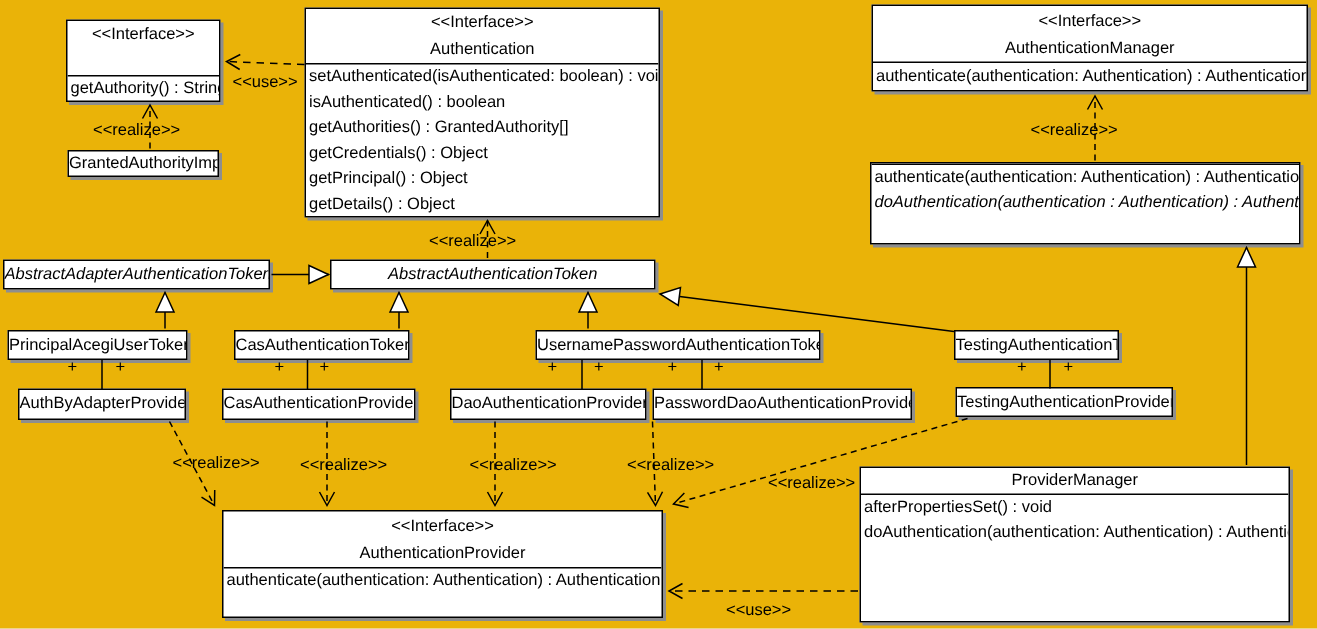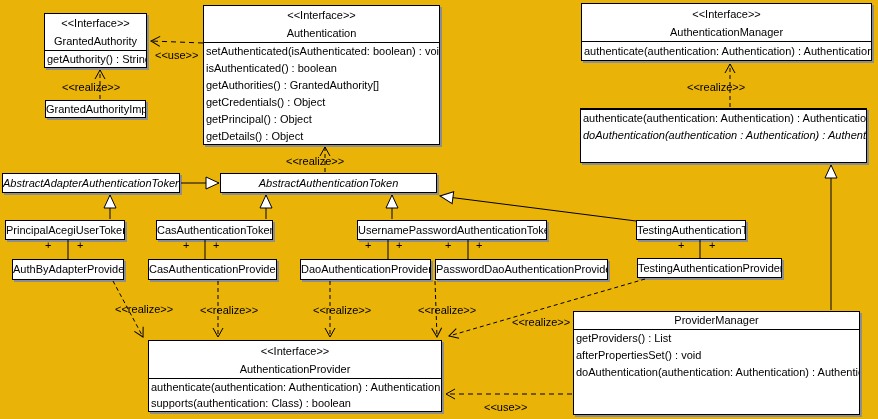--- a/index.html
+++ b/index.html
@@ -23,21 +23,20 @@
   svg.wires{position:absolute;left:0;top:0;pointer-events:none;}
 </style>
 </head>
 <body>
 
 <div id="canvas">
 
   <div class="box" style="left:44px;top:13px;width:103px;height:55px">
     <div class="hdr" style="height:36px">
       <div class="stereo" style="line-height:19px">&lt;&lt;Interface&gt;&gt;</div>
-      <div class="cname" style="line-height:17px">GrantedAuthority</div>
     </div>
     <div class="methods">
       <div class="m" style="line-height:16px">getAuthority() : String</div>
     </div>
   </div>
 
   <div class="box" style="left:45px;top:100px;width:101px;height:18px">
     <div class="title" style="line-height:16px">GrantedAuthorityImpl</div>
   </div>
 
@@ -117,28 +116,26 @@
     <div class="title" style="line-height:18px">TestingAuthenticationProvider</div>
   </div>
 
   <div class="box" style="left:148px;top:340px;width:294px;height:72px">
     <div class="hdr" style="height:37px">
       <div class="stereo" style="line-height:20px">&lt;&lt;Interface&gt;&gt;</div>
       <div class="cname" style="line-height:17px">AuthenticationProvider</div>
     </div>
     <div class="methods">
       <div class="m" style="line-height:16px">authenticate(authentication: Authentication) : Authentication</div>
-      <div class="m" style="line-height:16px">supports(authentication: Class) : boolean</div>
     </div>
   </div>
 
   <div class="box" style="left:573px;top:311px;width:287px;height:104px">
     <div class="title" style="line-height:17px">ProviderManager</div>
     <div class="methods">
-      <div class="m" style="line-height:17px">getProviders() : List</div>
       <div class="m" style="line-height:17px">afterPropertiesSet() : void</div>
       <div class="m" style="line-height:17px">doAuthentication(authentication: Authentication) : Authentication</div>
     </div>
   </div>
 
   <svg class="wires" width="878" height="419" viewBox="0 0 878 419">
     <defs>
       <marker id="tri" markerUnits="userSpaceOnUse" markerWidth="16" markerHeight="15" refX="14" refY="7.5" orient="auto">
         <path d="M1,1.5 L14,7.5 L1,13.5 Z" fill="#ffffff" stroke="#000000" stroke-width="1"></path>
       </marker>

